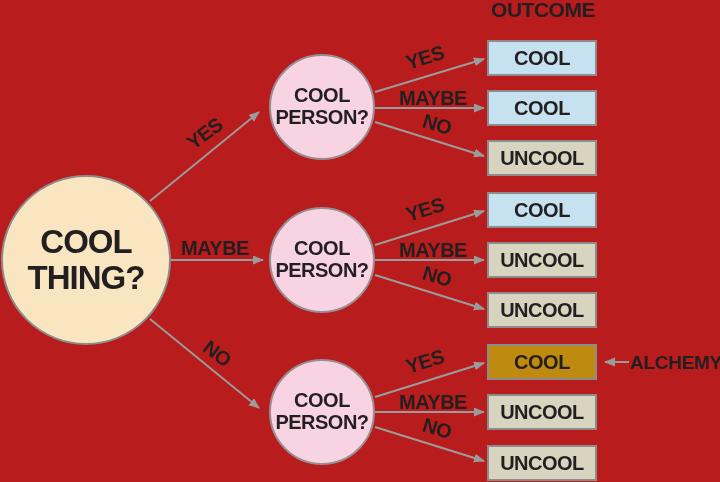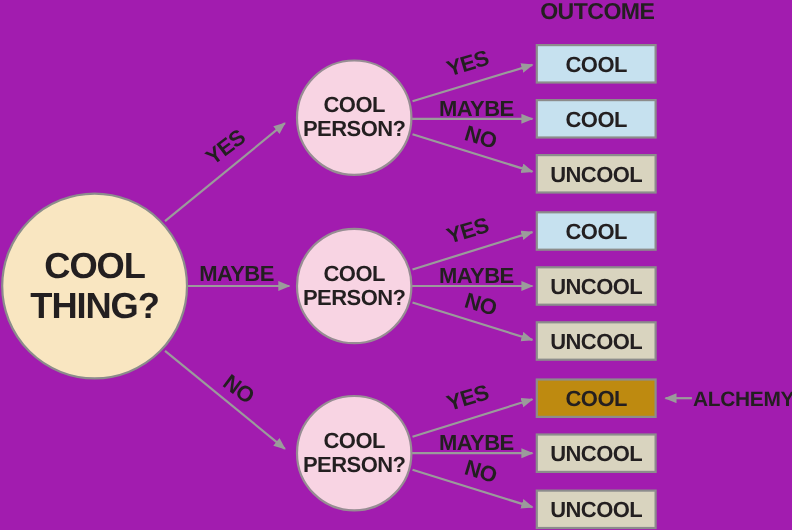--- a/index.html
+++ b/index.html
@@ -1,16 +1,16 @@
 <!DOCTYPE html>
 <html><head>
 <meta charset="utf-8">
 <style>
   html, body { margin: 0; padding: 0; background: #ffffff; }
-  .stage { width: 720px; height: 482px; position: relative; background: #a21caf; overflow: hidden; }
+  .stage { width: 720px; height: 482px; position: relative; background: #b91c1c; overflow: hidden; }
   svg text {
     font-family: "Liberation Sans", sans-serif;
     font-weight: 700;
     fill: #231F20;
   }
   .t-root   { font-size: 33px; letter-spacing: -1px;   text-anchor: middle; }
   .t-node   { font-size: 20px; letter-spacing: -0.5px; text-anchor: middle; }
   .t-box    { font-size: 20px; letter-spacing: -0.5px; text-anchor: middle; }
   .t-branch { font-size: 20px; letter-spacing: -0.5px; text-anchor: middle; }
   .t-header { font-size: 21px; letter-spacing: -0.5px; text-anchor: middle; }

